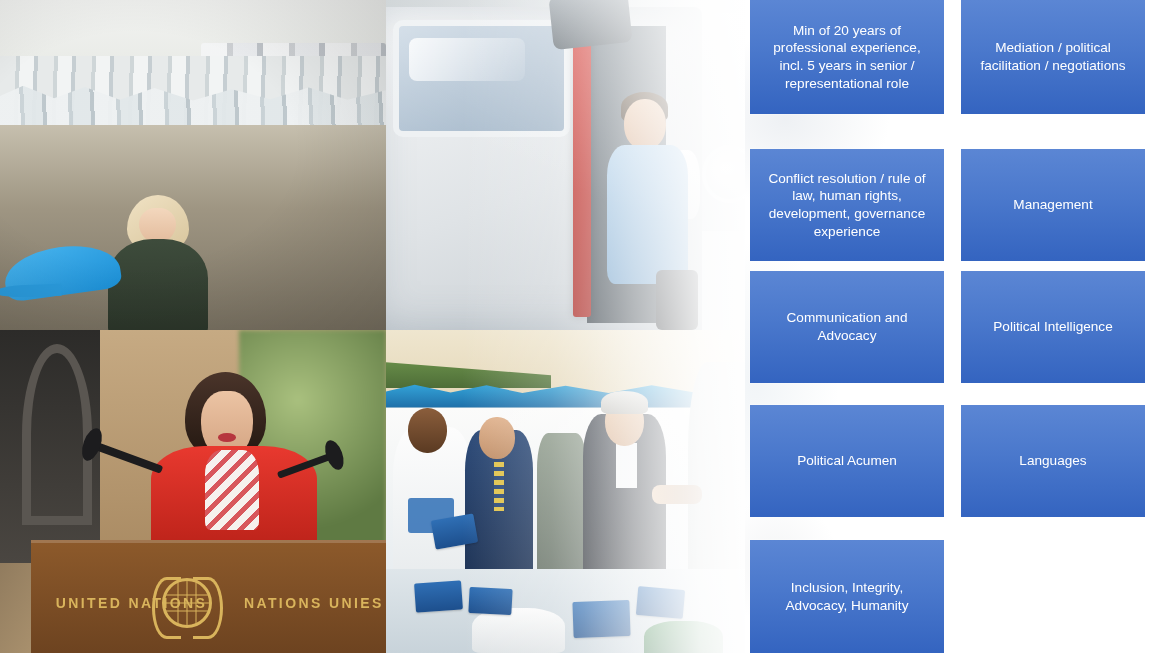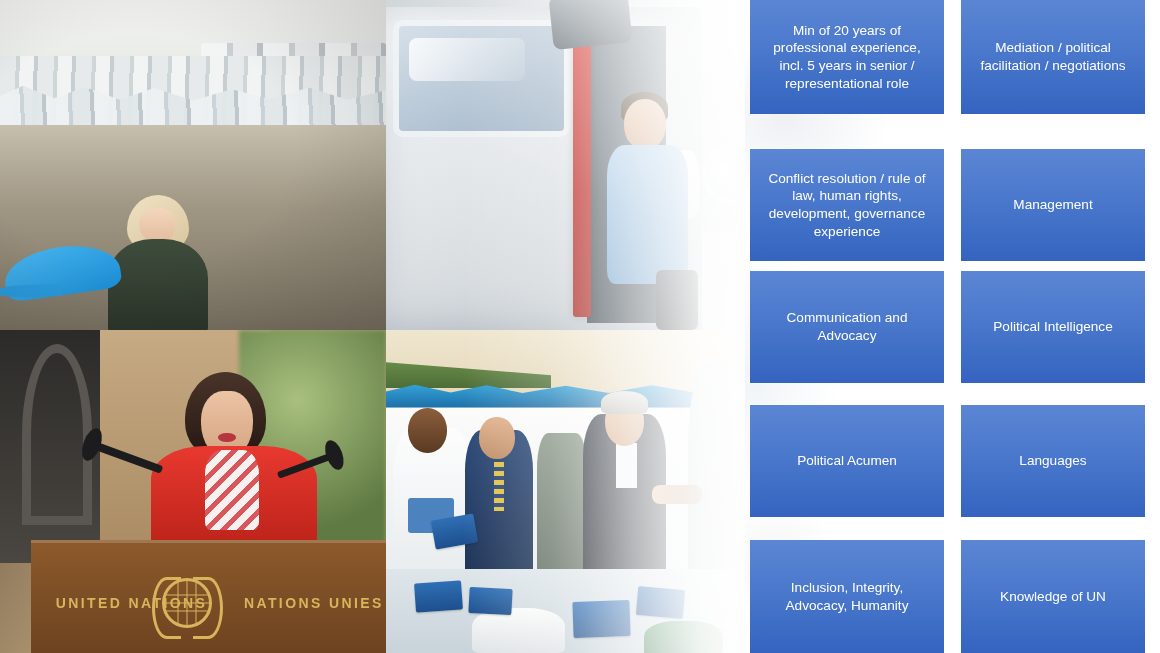--- a/index.html
+++ b/index.html
@@ -364,19 +364,16 @@
     <div class="tile col-a row-4">
       <span>Political Acumen</span>
     </div>
     <div class="tile col-b row-4">
       <span>Languages</span>
     </div>
 
     <div class="tile col-a row-5">
       <span>Inclusion, Integrity, Advocacy, Humanity</span>
     </div>
-    <div class="tile col-b row-5">
-      <span>Knowledge of UN</span>
-    </div>
 
   </div>
 
 </div>
 
 </body></html>

